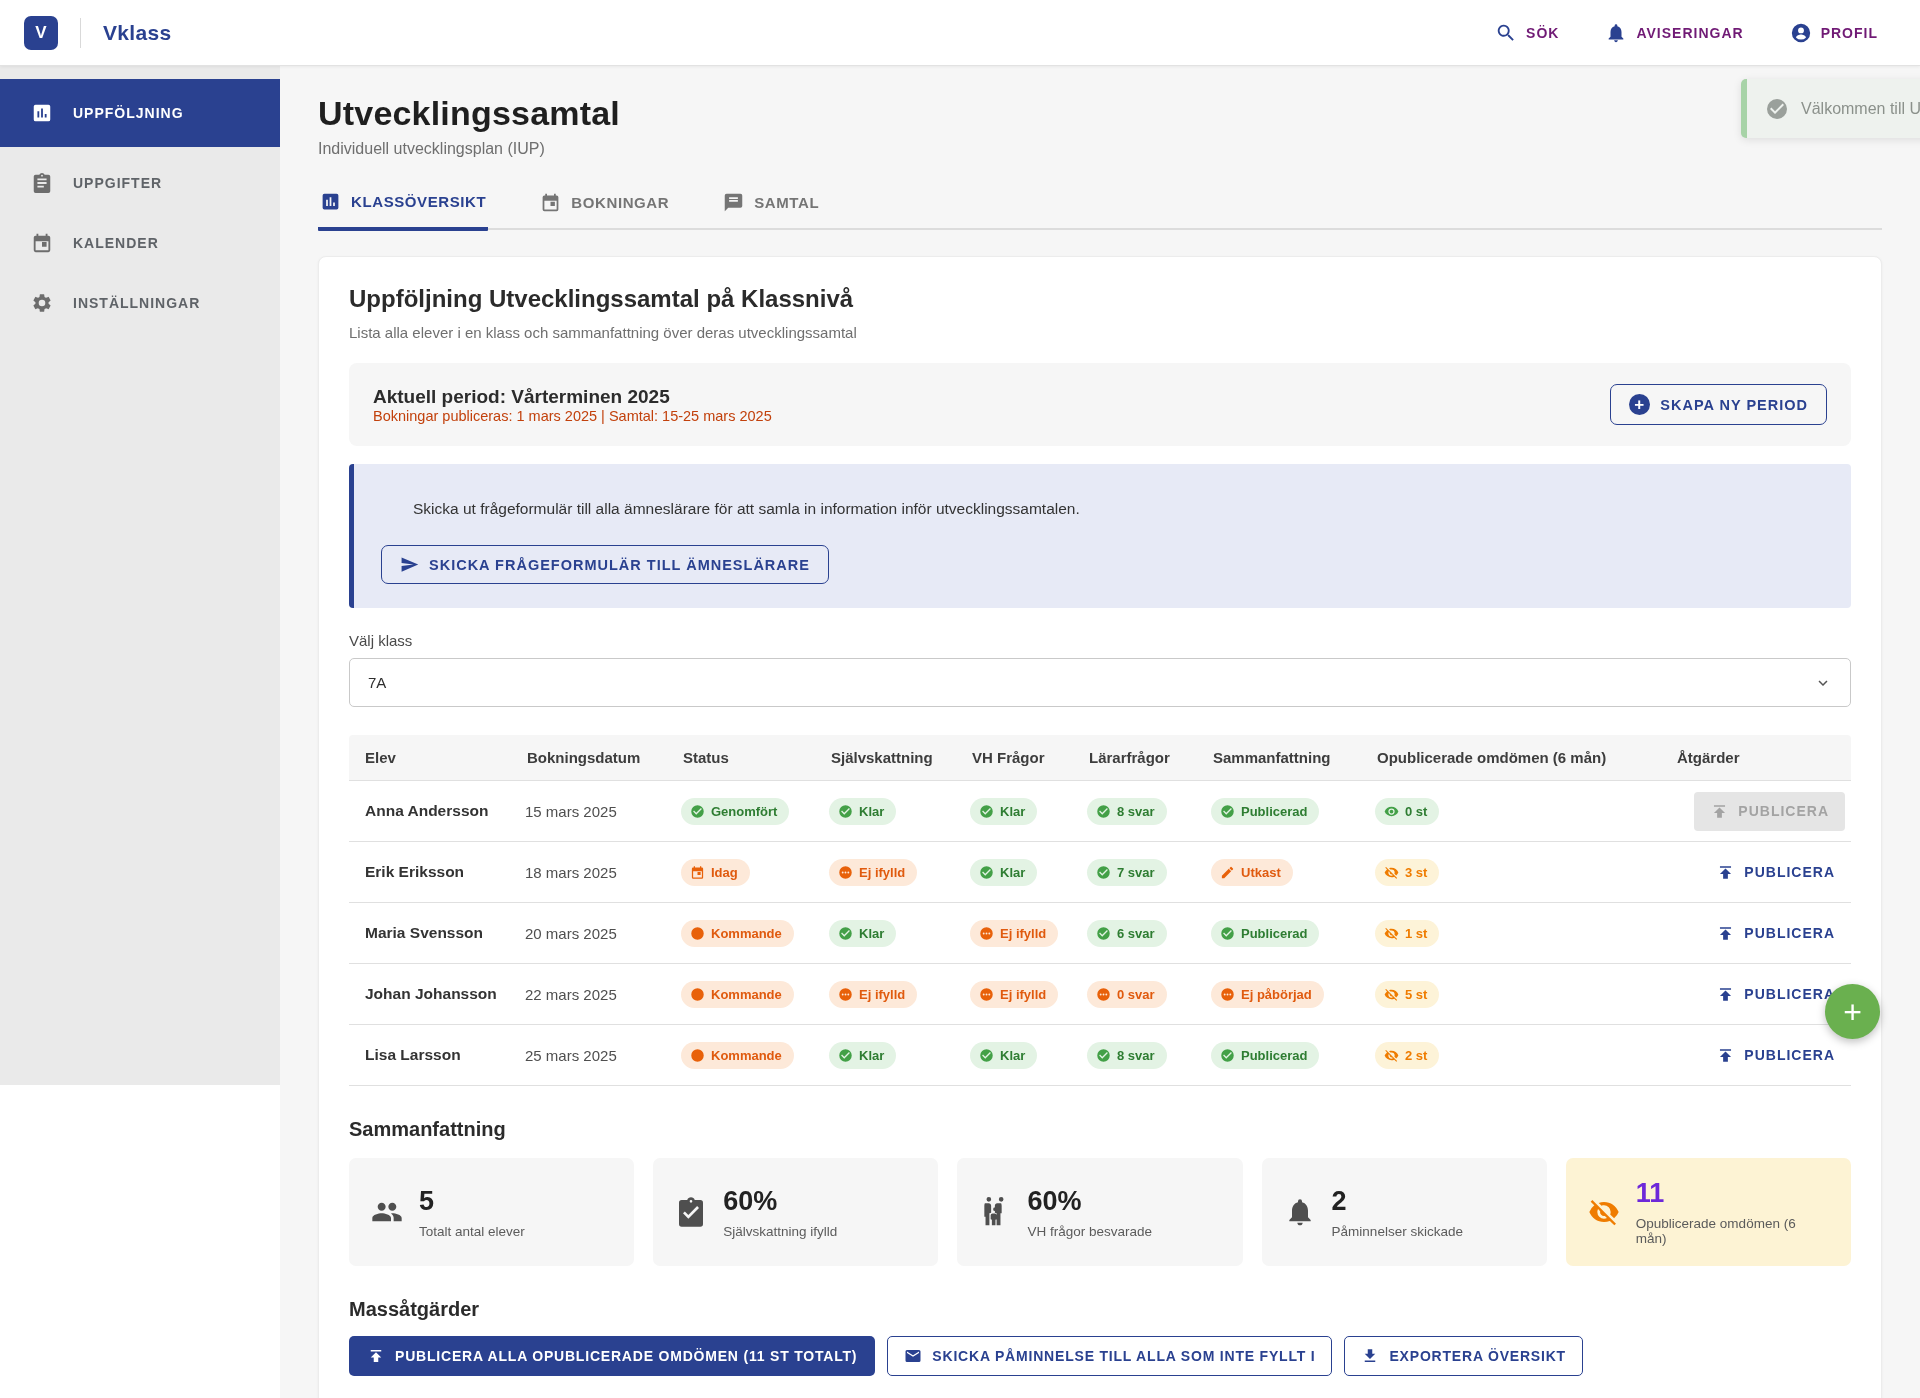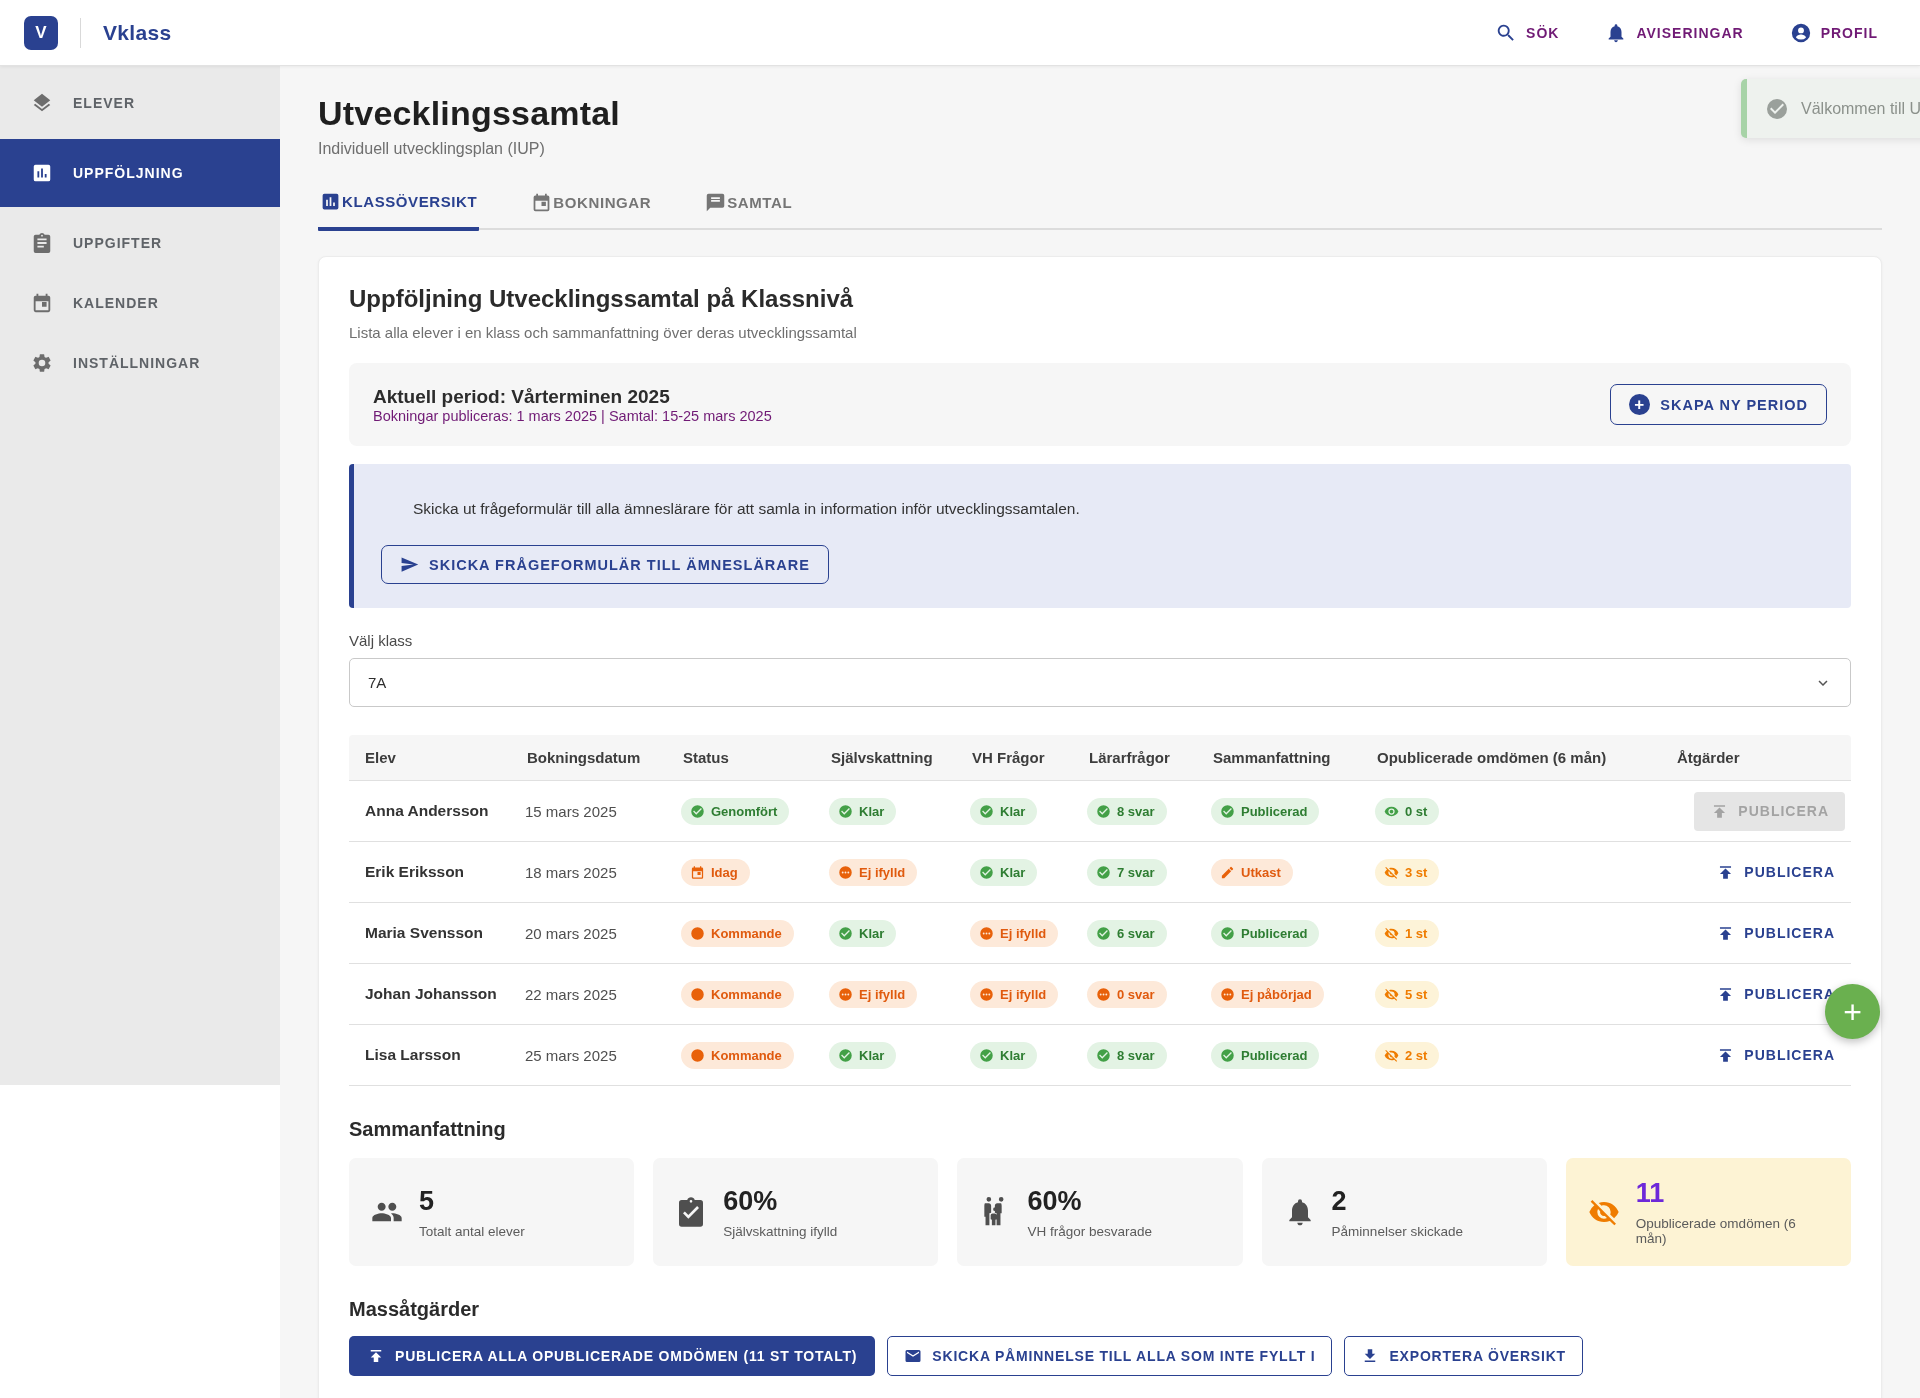--- a/index.html
+++ b/index.html
@@ -34,36 +34,36 @@
   .side-item.active{background:#2a4190;color:#fff;height:68px;}
   .side-item.active .ic{color:#fff;}
 
   
   .main{position:absolute;top:66px;left:280px;width:1640px;height:1332px;background:#f6f6f6;
     padding:28px 38px 0 38px;}
   .page-title{font-size:34px;font-weight:bold;color:#1f1f1f;letter-spacing:.2px;}
   .page-subtitle{font-size:16px;color:#6f6f6f;margin-top:7px;}
 
   .tabs{display:flex;gap:50px;margin-top:27px;border-bottom:2px solid #dcdcdc;}
-  .tab{display:flex;align-items:center;gap:1px;padding:6px 2px 15px 2px;font-size:15px;font-weight:bold;
+  .tab{display:flex;align-items:center;gap:10px;padding:6px 2px 15px 2px;font-size:15px;font-weight:bold;
     letter-spacing:.6px;color:#757575;cursor:pointer;}
   .tab .ic{width:21px;height:21px;color:#757575;}
   .tab.active{color:#2a4190;border-bottom:4px solid #2a4190;margin-bottom:-3px;border-radius:1px;}
   .tab.active .ic{color:#2a4190;}
 
   
   .card{background:#fff;border:1px solid #ececec;border-radius:8px;box-shadow:0 1px 3px rgba(0,0,0,.05);
     margin-top:26px;padding:28px 30px 30px 30px;}
   .card h2{margin:0;font-size:24px;font-weight:bold;color:#2b2b2b;}
   .card-desc{margin-top:11px;font-size:15px;color:#6f6f6f;}
 
   .period-box{margin-top:22px;background:#f6f6f6;border-radius:8px;padding:21px 24px;display:flex;
     align-items:center;justify-content:space-between;}
   .period-title{font-size:19px;font-weight:bold;color:#2c2c2c;}
-  .period-details{font-size:14.5px;color:#701a75;margin-top:0;}
+  .period-details{font-size:14.5px;color:#c2410c;margin-top:0;}
   .btn-outline{display:inline-flex;align-items:center;gap:10px;border:1.5px solid #2a4190;border-radius:7px;
     background:transparent;color:#2a4190;font-size:14.5px;font-weight:bold;letter-spacing:1px;
     padding:9px 18px;cursor:pointer;}
   .btn-outline .ic{width:19px;height:19px;color:#2a4190;}
   .plus-badge{width:21px;height:21px;border-radius:50%;background:#2a4190;color:#fff;font-size:17px;
     font-weight:bold;display:flex;align-items:center;justify-content:center;line-height:1;}
 
   .info-panel{margin-top:18px;background:#e7eaf6;border-left:5px solid #2a4190;border-radius:4px;
     padding:22px 26px 24px 26px;}
   .info-title-row{display:flex;align-items:center;gap:12px;}
@@ -177,28 +177,20 @@
   <div class="toast">
     <span class="ic">
         <svg viewBox="0 0 24 24" fill="currentColor">
           <path d="M12 2a10 10 0 1 0 10 10A10 10 0 0 0 12 2zm-2 15l-5-5 1.41-1.41L10 14.17l7.59-7.59L19 8z"></path>
         </svg>
       </span>
     <span class="toast-text">Välkommen till Utv</span>
   </div>
 
   <div class="sidebar">
-    <div class="side-item">
-      <span class="ic">
-          <svg viewBox="0 0 24 24" fill="currentColor">
-            <path d="M11.99 18.54l-7.37-5.73L3 14.07l9 7 9-7-1.63-1.26-7.38 5.73zM12 16l7.36-5.73L21 9l-9-7-9 7 1.63 1.27L12 16z"></path>
-          </svg>
-        </span>
-      <span>ELEVER</span>
-    </div>
     <div class="side-item active">
       <span class="ic">
           <svg viewBox="0 0 24 24" fill="currentColor">
             <path d="M19 3H5a2 2 0 0 0-2 2v14a2 2 0 0 0 2 2h14a2 2 0 0 0 2-2V5a2 2 0 0 0-2-2zM9 17H7v-7h2v7zm4 0h-2V7h2v10zm4 0h-2v-4h2v4z"></path>
           </svg>
         </span>
       <span>UPPFÖLJNING</span>
     </div>
     <div class="side-item">
       <span class="ic">

